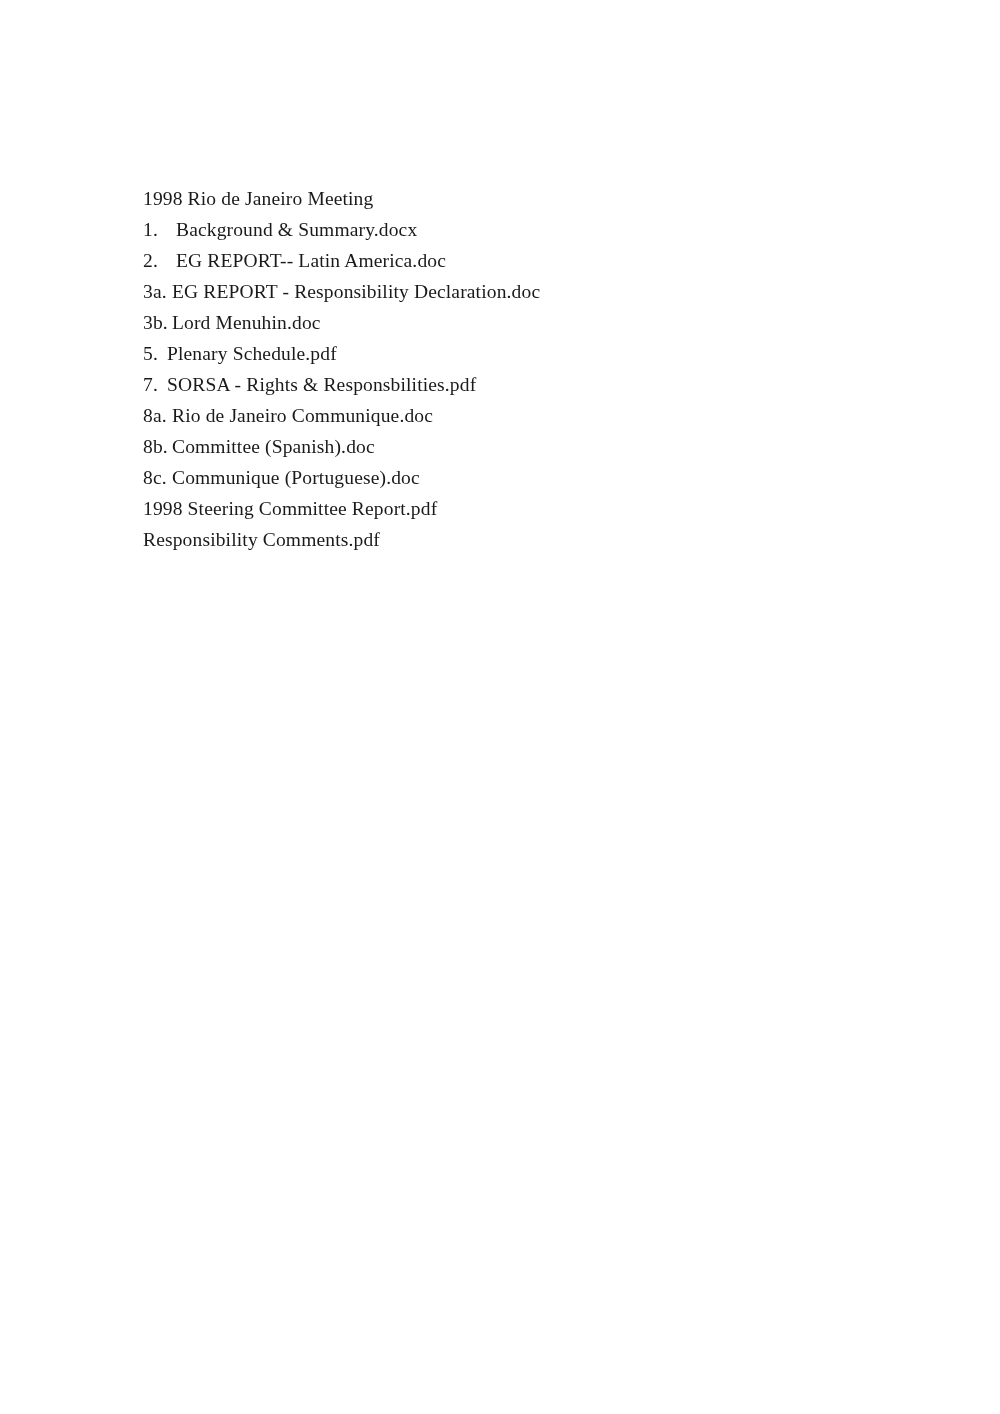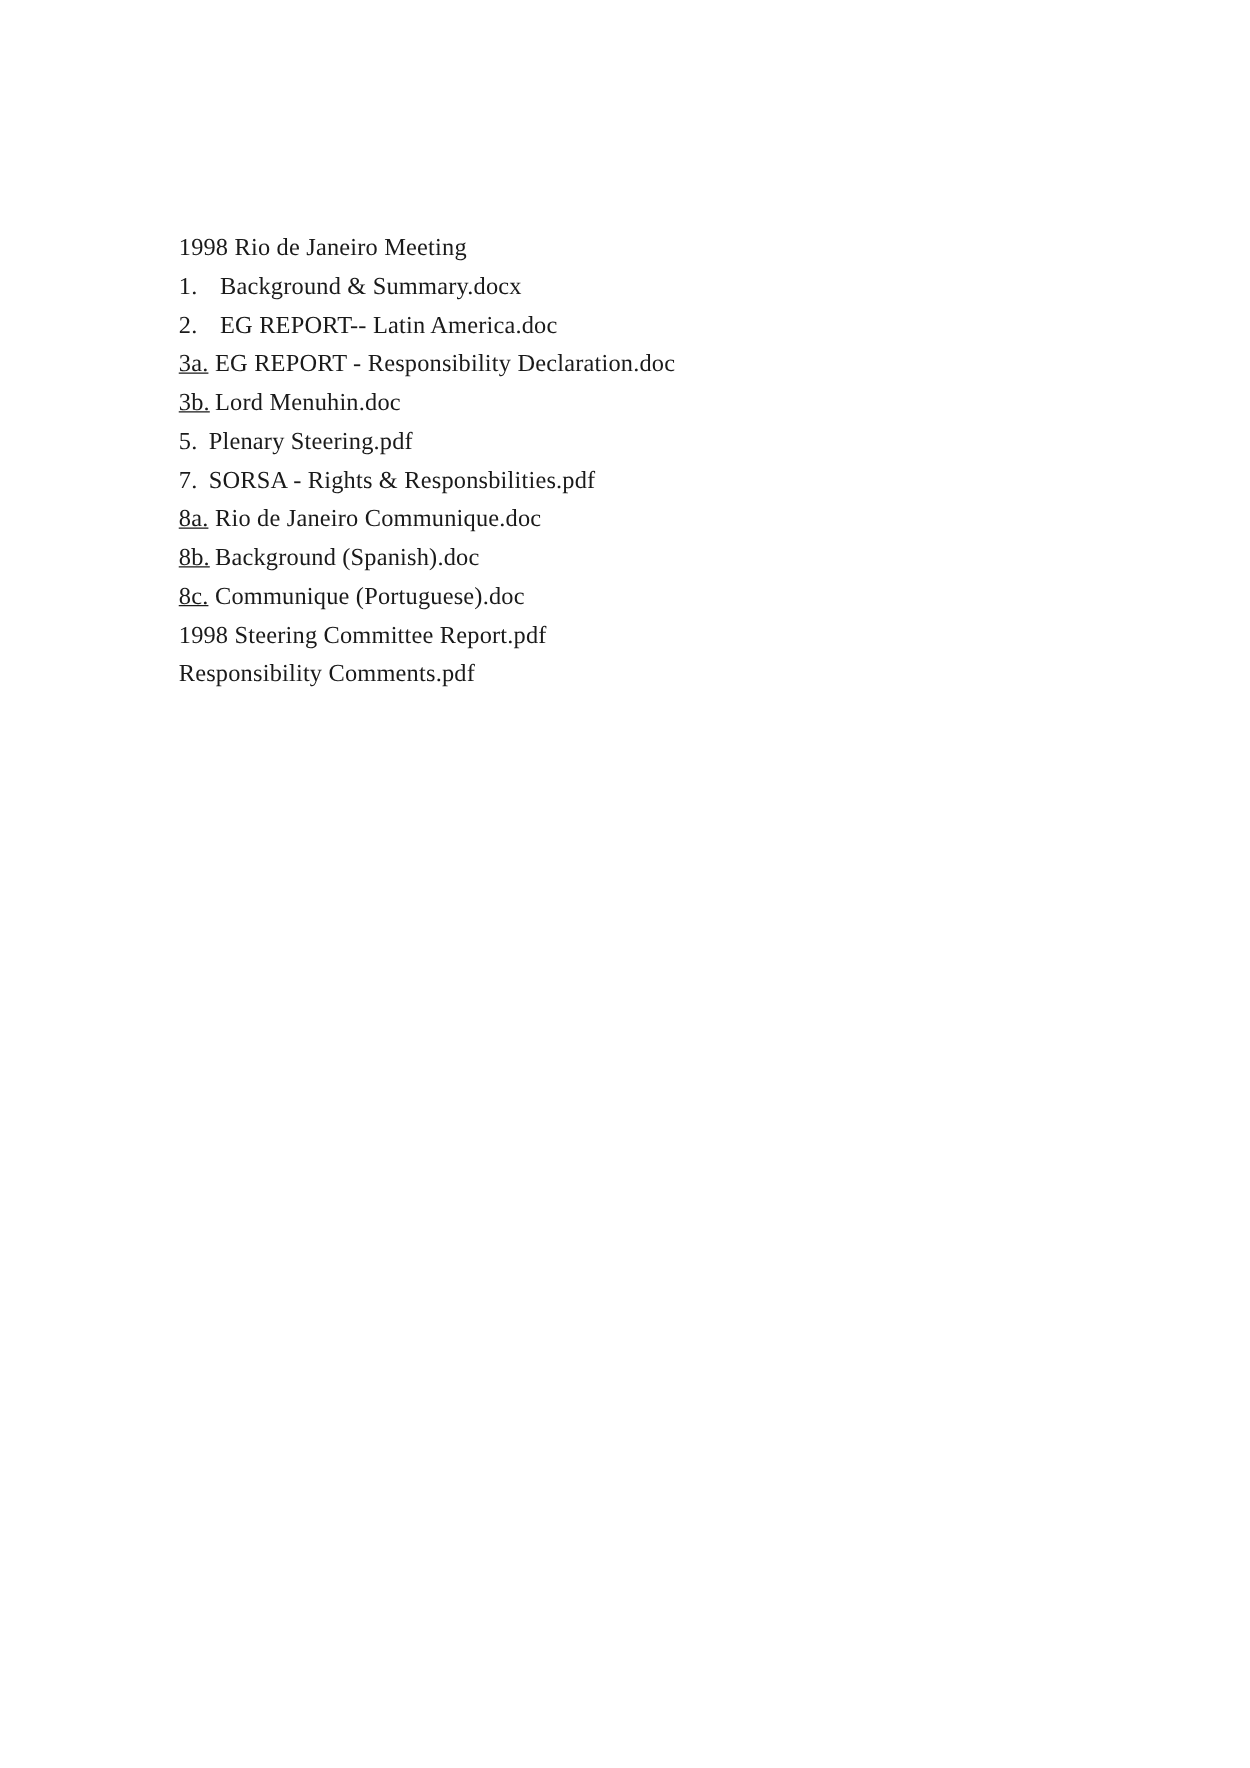--- a/index.html
+++ b/index.html
@@ -42,35 +42,35 @@
     color: #1a1a1a;
   }
 
   .doc-line .marker {
     display: inline-block;
   }
 
   
   .gap-wide  .marker { width: 33px; }
   .gap-narrow .marker { width: 24px; }
-  .gap-sub   .marker { width: 29px; text-decoration: underline; }
+  .gap-sub   .marker { width: 29px; }
   .no-marker .marker { width: 0; }
 </style>
 </head>
 <body>
 
 <div id="page">
   <div id="doc-body">
 
   <div class="doc-line no-marker"><span class="marker"></span><span class="text">1998 Rio de Janeiro Meeting</span></div>
       <div class="doc-line gap-wide"><span class="marker">1.</span><span class="text">Background &amp; Summary.docx</span></div>
       <div class="doc-line gap-wide"><span class="marker">2.</span><span class="text">EG REPORT-- Latin America.doc</span></div>
       <div class="doc-line gap-sub"><span class="marker">3a.</span><span class="text">EG REPORT - Responsibility Declaration.doc</span></div>
       <div class="doc-line gap-sub"><span class="marker">3b.</span><span class="text">Lord Menuhin.doc</span></div>
-      <div class="doc-line gap-narrow"><span class="marker">5.</span><span class="text">Plenary Steering.pdf</span></div>
+      <div class="doc-line gap-narrow"><span class="marker">5.</span><span class="text">Plenary Schedule.pdf</span></div>
       <div class="doc-line gap-narrow"><span class="marker">7.</span><span class="text">SORSA - Rights &amp; Responsbilities.pdf</span></div>
       <div class="doc-line gap-sub"><span class="marker">8a.</span><span class="text">Rio de Janeiro Communique.doc</span></div>
-      <div class="doc-line gap-sub"><span class="marker">8b.</span><span class="text">Background (Spanish).doc</span></div>
+      <div class="doc-line gap-sub"><span class="marker">8b.</span><span class="text">Committee (Spanish).doc</span></div>
       <div class="doc-line gap-sub"><span class="marker">8c.</span><span class="text">Communique (Portuguese).doc</span></div>
       <div class="doc-line no-marker"><span class="marker"></span><span class="text">1998 Steering Committee Report.pdf</span></div>
       <div class="doc-line no-marker"><span class="marker"></span><span class="text">Responsibility Comments.pdf</span></div>
     </div>
 </div>
 
 </body></html>

